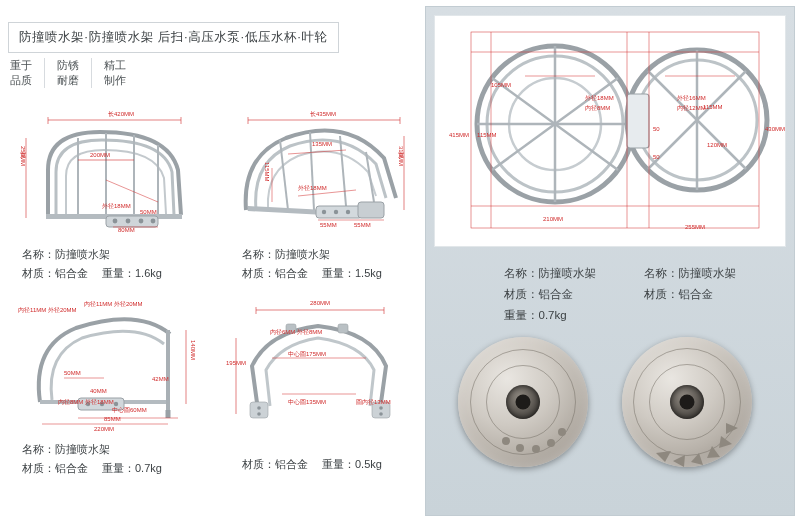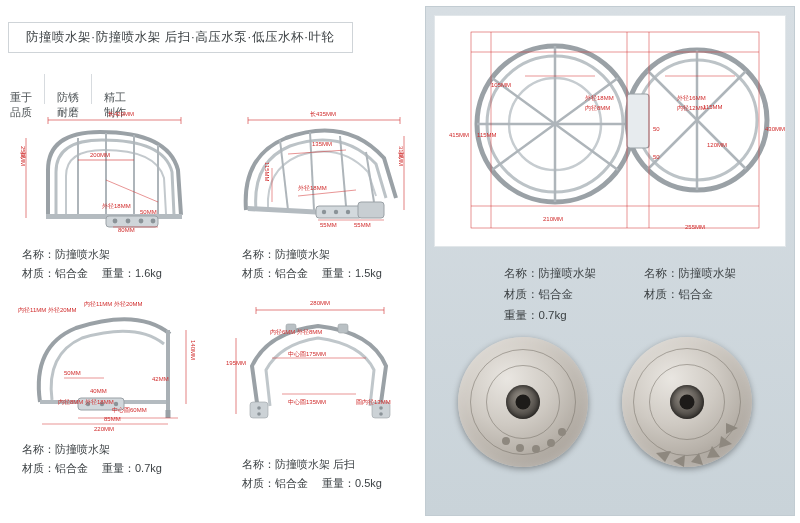--- a/index.html
+++ b/index.html
@@ -19,32 +19,32 @@
     letter-spacing:6px;
     white-space:nowrap;
   }
 
   
   .left-panel{position:absolute;left:0;top:0;width:420px;height:523px;background:#fff;}
 
   .headline{
     position:absolute;left:8px;top:22px;
     border:1px solid #cfd4d8;
-    padding:6px 17px;
+    padding:6px 10px;
     font-size:12.5px;color:#3b4043;
     background:#fff;
     letter-spacing:.5px;
     white-space:nowrap;
   }
   .features{
     position:absolute;left:8px;top:58px;
     display:flex;align-items:center;
     font-size:11px;color:#4a5053;line-height:15px;
   }
-  .feature{padding:0 12px;text-align:center;white-space:nowrap;margin-top:32px;}
+  .feature{padding:0 12px;text-align:center;white-space:nowrap;}
   .feature:first-child{padding-left:2px;}
   .fsep{width:1px;height:30px;background:#d7dbdf;}
 
   
   .prod{position:absolute;}
   .prod .caption{font-size:11px;color:#3c4144;line-height:19px;white-space:nowrap;}
   .prod .caption .lbl{color:#3c4144;}
   .cap-row{display:flex;gap:14px;}
 
   
@@ -267,23 +267,20 @@
       </svg>
       <div class="dim" style="left:84px;top:2px;">280MM</div>
       <div class="dim" style="left:44px;top:30px;">内径6MM 外径8MM</div>
       <div class="dim" style="left:62px;top:52px;">中心圆175MM</div>
       <div class="dim" style="left:0px;top:62px;">195MM</div>
       <div class="dim" style="left:62px;top:100px;">中心圆135MM</div>
       <div class="dim" style="left:130px;top:100px;">圆内径13MM</div>
     </div>
 
     <div class="prod" style="left:242px;top:455px;">
-      <div class="caption">
-        <span class="lbl">名称：</span><span>防撞喷水架 后扫</span>
-      </div>
       <div class="caption cap-row">
         <span><span class="lbl">材质：</span><span>铝合金</span></span>
         <span><span class="lbl">重量：</span><span>0.5kg</span></span>
       </div>
     </div>
 
   </div>
 
   <div class="right-panel">
 

